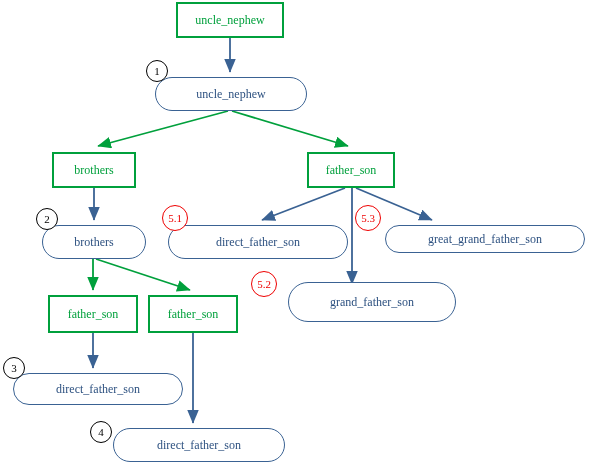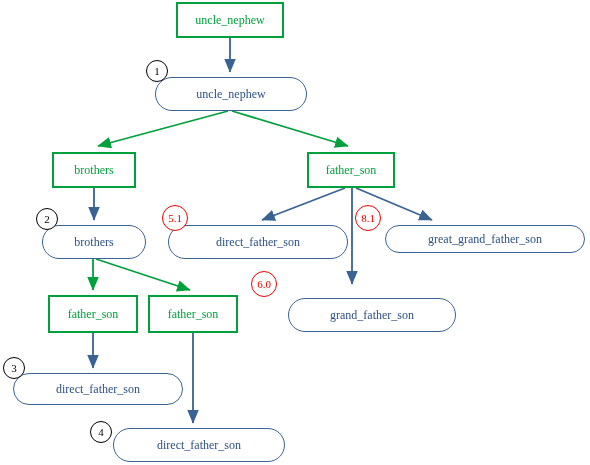--- a/index.html
+++ b/index.html
@@ -106,21 +106,21 @@
       </div>
       <div class="node node-ellipse" style="left: 42px; top: 225px; width: 104px; height: 34px;">
         <span>brothers</span>
       </div>
       <div class="node node-ellipse" style="left: 168px; top: 225px; width: 180px; height: 34px;">
         <span>direct_father_son</span>
       </div>
       <div class="node node-ellipse" style="left: 385px; top: 225px; width: 200px; height: 28px;">
         <span>great_grand_father_son</span>
       </div>
-      <div class="node node-ellipse" style="left: 288px; top: 298px; width: 168px; height: 34px;">
+      <div class="node node-ellipse" style="left: 288px; top: 282px; width: 168px; height: 40px;">
         <span>grand_father_son</span>
       </div>
       <div class="node node-rect" style="left: 48px; top: 295px; width: 90px; height: 38px;">
         <span>father_son</span>
       </div>
       <div class="node node-rect" style="left: 148px; top: 295px; width: 90px; height: 38px;">
         <span>father_son</span>
       </div>
       <div class="node node-ellipse" style="left: 13px; top: 373px; width: 170px; height: 32px;">
         <span>direct_father_son</span>
@@ -133,24 +133,24 @@
       <div class="badge badge-black" style="left: 146px; top: 60px; width: 22px; height: 22px;">
         <span>1</span>
       </div>
       <div class="badge badge-black" style="left: 36px; top: 208px; width: 22px; height: 22px;">
         <span>2</span>
       </div>
       <div class="badge badge-red" style="left: 162px; top: 205px; width: 26px; height: 26px;">
         <span>5.1</span>
       </div>
       <div class="badge badge-red" style="left: 355px; top: 205px; width: 26px; height: 26px;">
-        <span>8.1</span>
+        <span>5.3</span>
       </div>
       <div class="badge badge-red" style="left: 251px; top: 271px; width: 26px; height: 26px;">
-        <span>6.0</span>
+        <span>5.2</span>
       </div>
       <div class="badge badge-black" style="left: 3px; top: 357px; width: 22px; height: 22px;">
         <span>3</span>
       </div>
       <div class="badge badge-black" style="left: 90px; top: 421px; width: 22px; height: 22px;">
         <span>4</span>
       </div>
     </div>
 </div>
 

